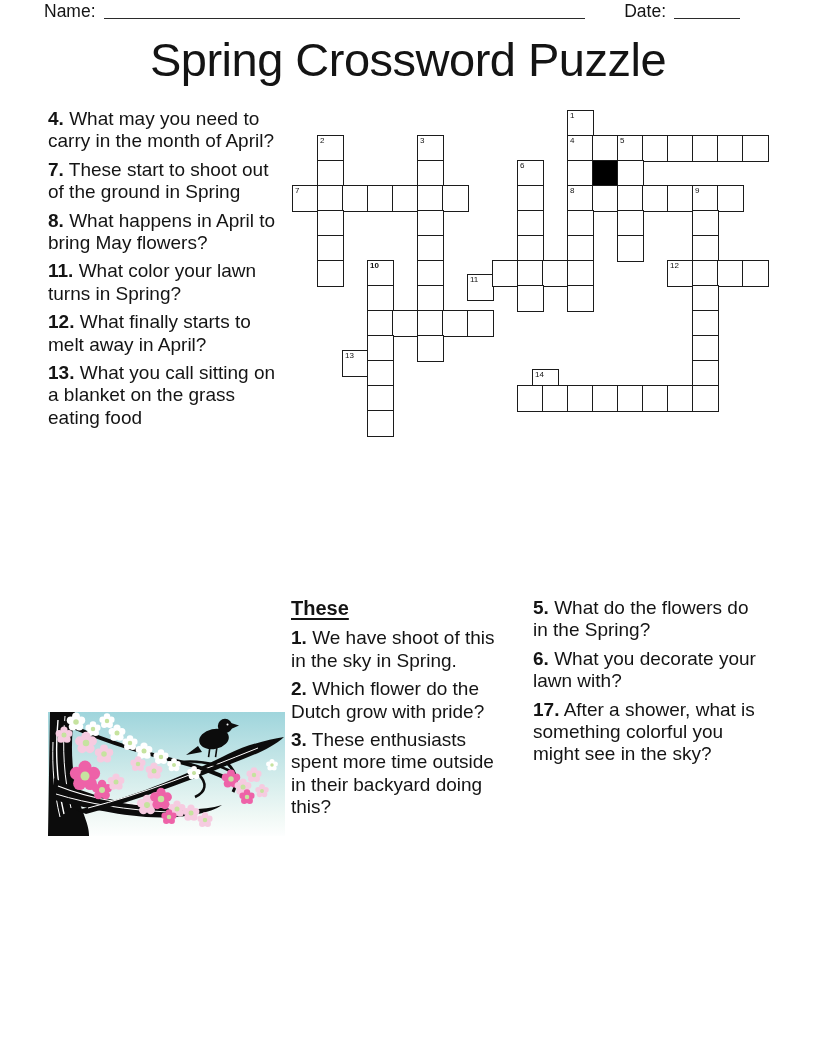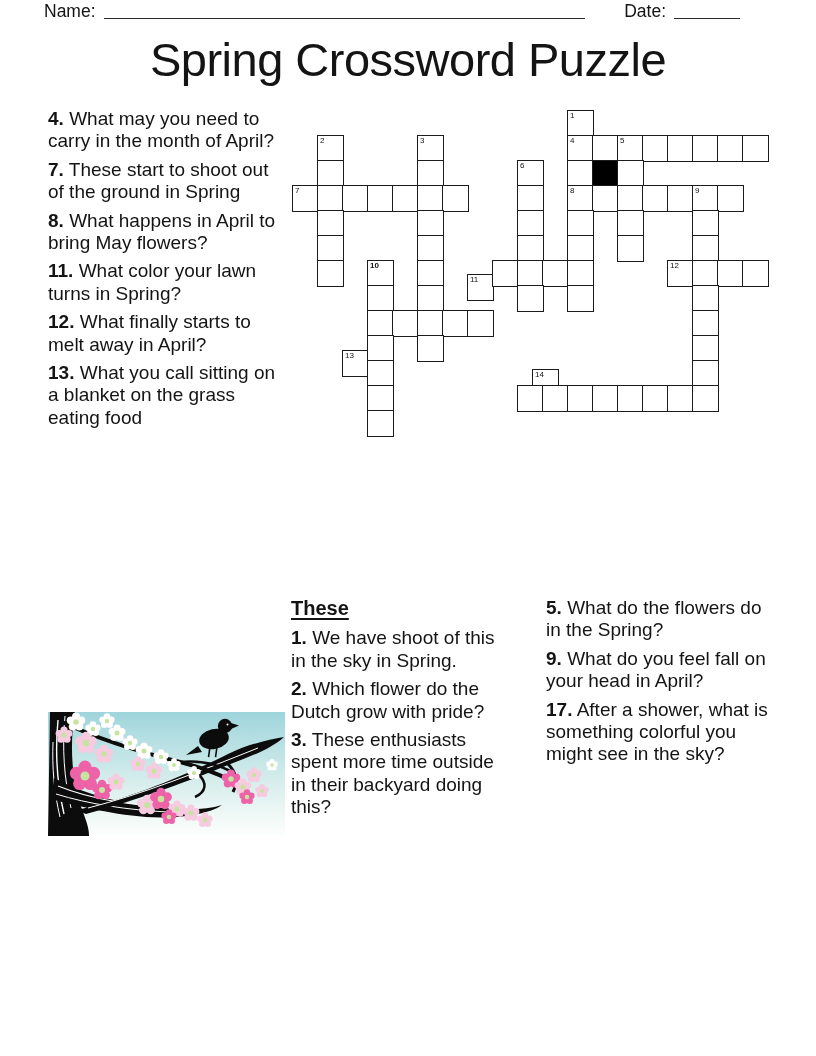--- a/index.html
+++ b/index.html
@@ -14,21 +14,21 @@
   .name-blank{flex:1;margin-left:8px;}
   .date-blank{width:66px;margin-left:8px;}
   .date-label{margin-left:39px;}
   
   .title{position:absolute;top:33px;left:0;width:100%;text-align:center;
     font-size:47px;line-height:54px;font-weight:400;letter-spacing:-0.5px;}
   
   .col{position:absolute;font-size:19px;line-height:22.4px;}
   .col-left{left:48px;top:108px;width:238px;}
   .col-mid{left:291px;top:597px;width:215px;}
-  .col-right{left:533px;top:597px;width:232px;margin-left:13px;}
+  .col-right{left:533px;top:597px;width:232px;}
   .clue-head{font-size:20px;font-weight:bold;text-decoration:underline;
     text-decoration-thickness:2px;text-underline-offset:3px;margin:0 0 8px 0;}
   .clue{margin:0 0 6px 0;}
   .cnum{font-weight:bold;}
   
   .grid{position:absolute;left:292px;top:110px;width:477px;height:327px;}
   .cell{position:absolute;width:26.8px;height:26.8px;box-sizing:border-box;
     border:1.8px solid #1c1c1c;background:#fff;}
   .cell.black{background:#000;}
   .cell .num{position:absolute;top:0px;left:2px;font-size:8px;line-height:9px;
@@ -176,21 +176,21 @@
 
   <div class="col col-mid">
     <p class="clue-head">These</p>
     <p class="clue"><span class="cnum">1.</span> <span>We have shoot of this in the sky in Spring.</span></p>
     <p class="clue"><span class="cnum">2.</span> <span>Which flower do the Dutch grow with pride?</span></p>
     <p class="clue"><span class="cnum">3.</span> <span>These enthusiasts spent more time outside in their backyard doing this?</span></p>
   </div>
 
   <div class="col col-right">
     <p class="clue"><span class="cnum">5.</span> <span>What do the flowers do in the Spring?</span></p>
-    <p class="clue"><span class="cnum">9.</span> <span>What do you feel fall on your head in April?</span></p>
+    <p class="clue"><span class="cnum">6.</span> <span>What you decorate your lawn with?</span></p>
     <p class="clue"><span class="cnum">17.</span> <span>After a shower, what is something colorful you might see in the sky?</span></p>
   </div>
 
   <div class="art">
     <svg width="237" height="124" viewBox="0 0 237 124" xmlns="http://www.w3.org/2000/svg">
       <defs>
         <linearGradient id="sky" x1="0" y1="0" x2="0" y2="1">
           <stop offset="0" stop-color="#9fd5dc"></stop>
           <stop offset="0.55" stop-color="#d5edec"></stop>
           <stop offset="0.85" stop-color="#f1f9f6"></stop>

